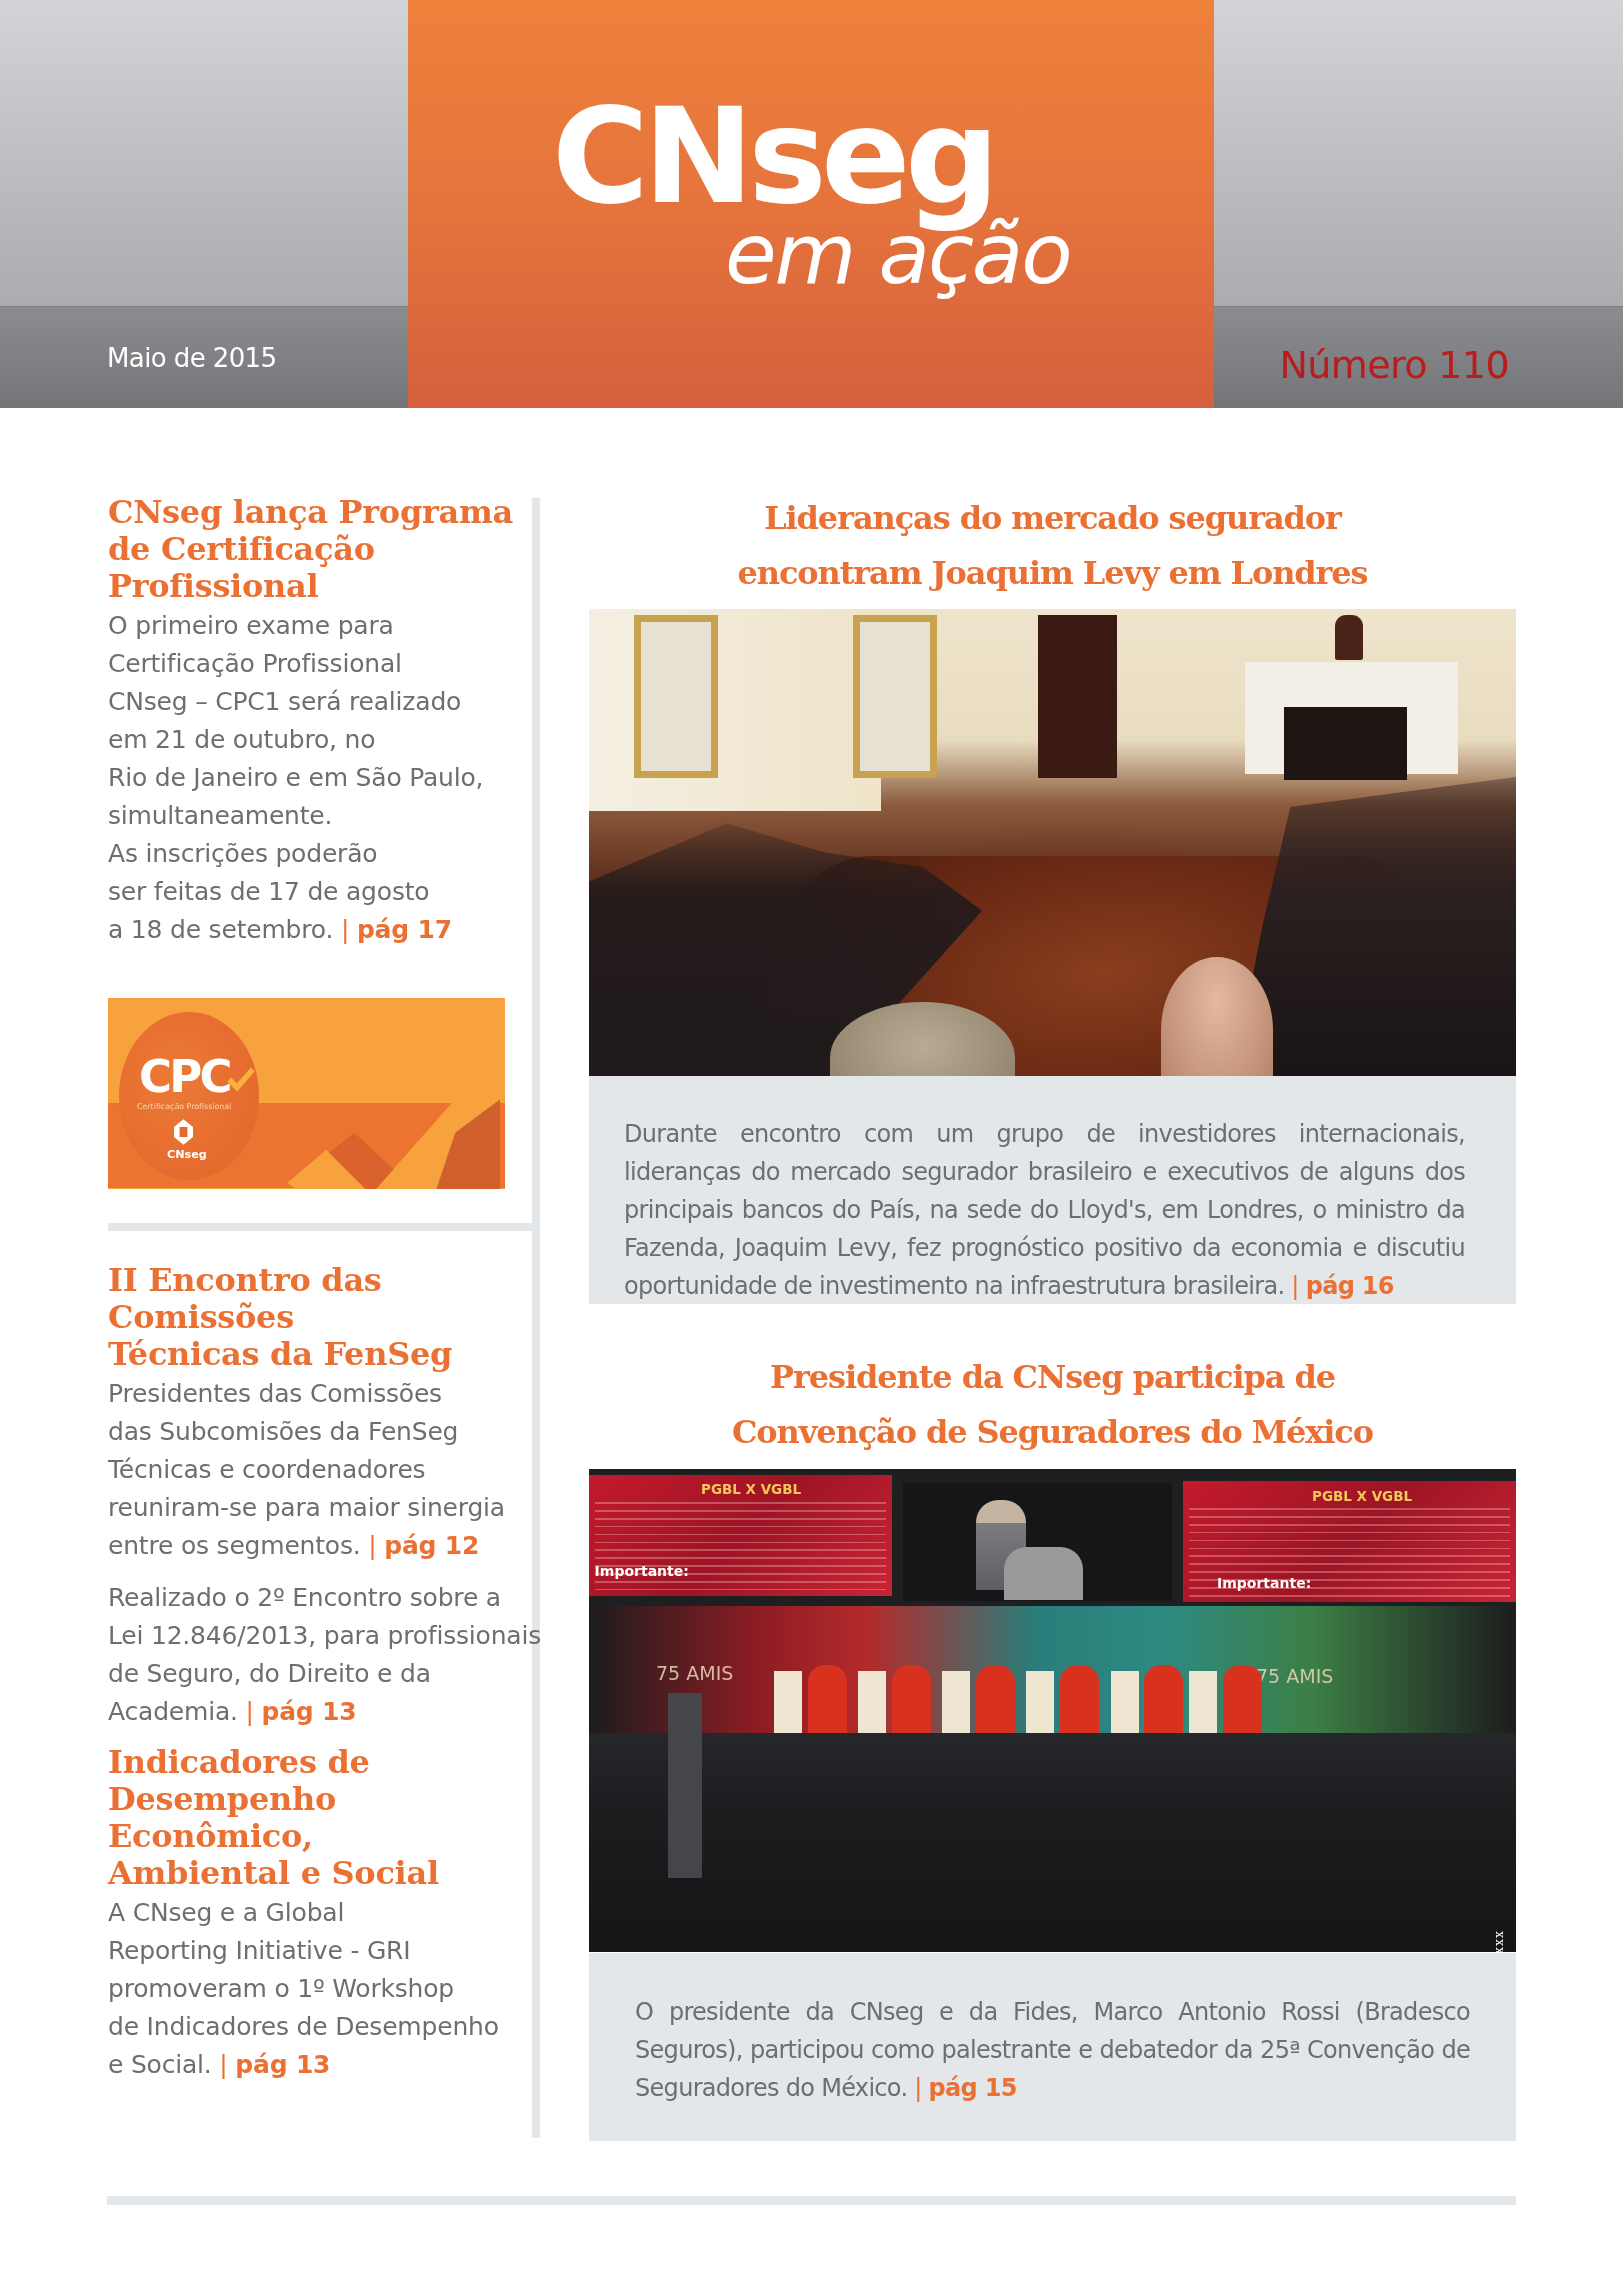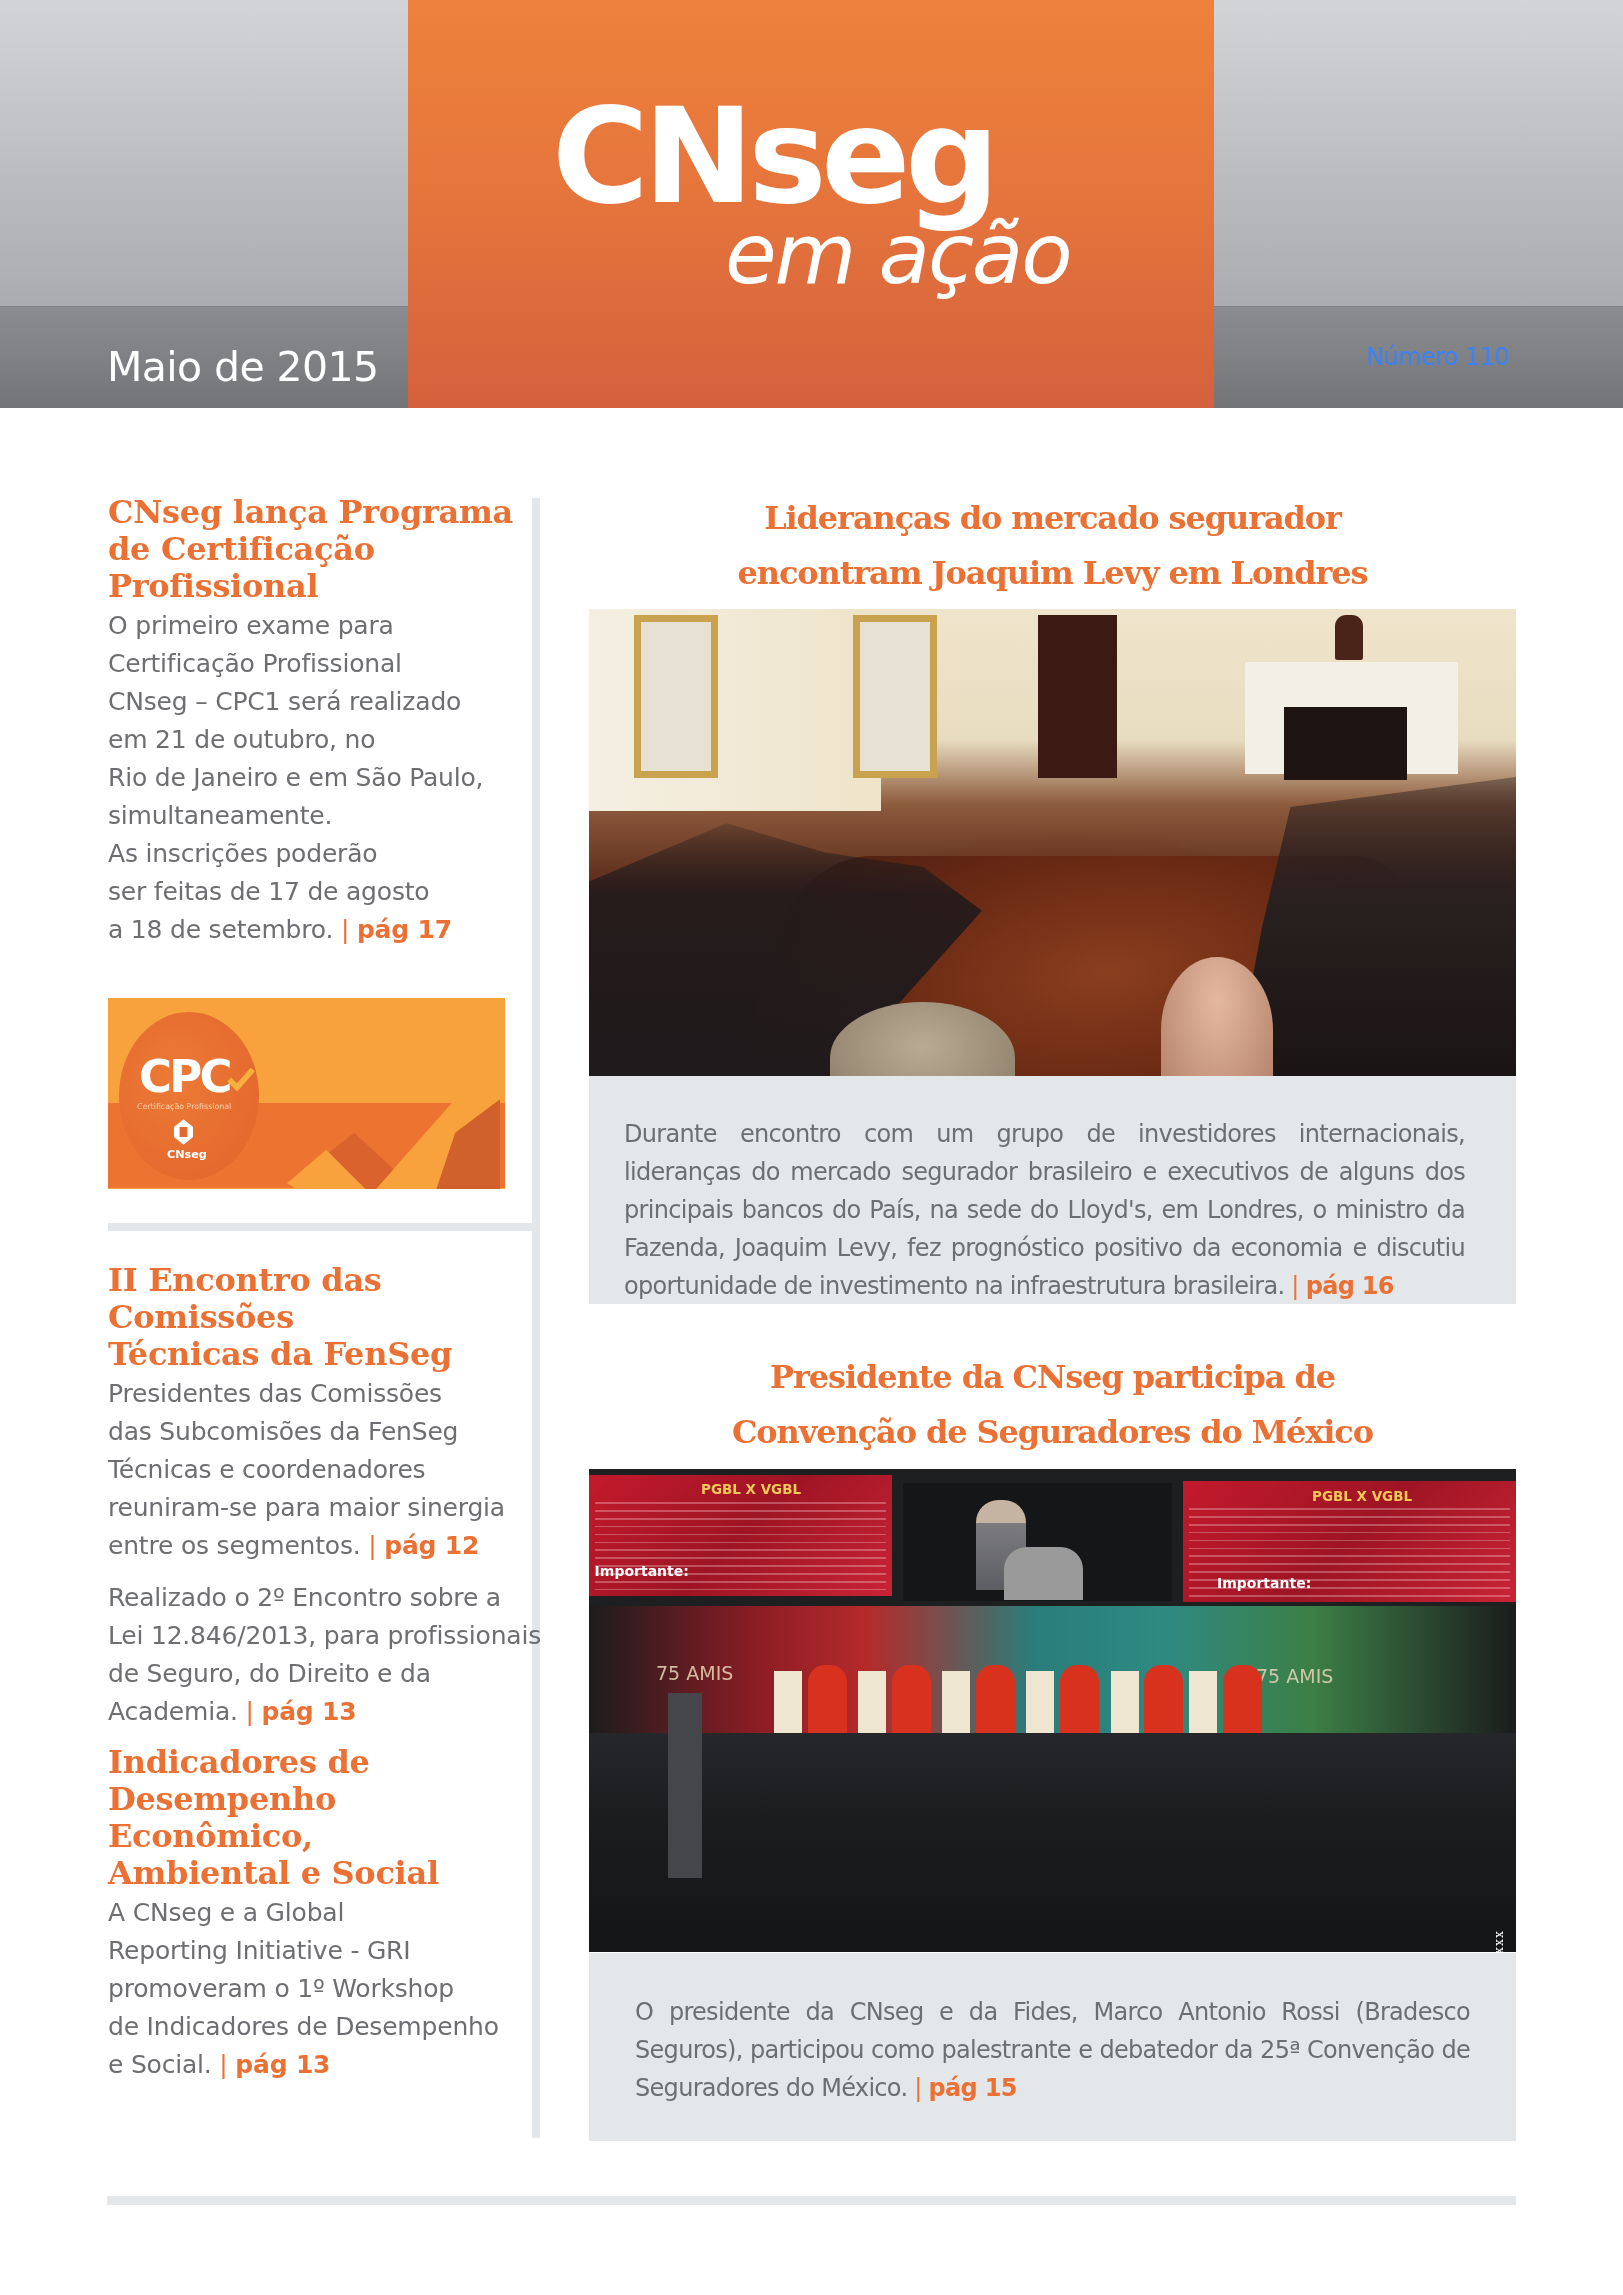--- a/index.html
+++ b/index.html
@@ -11,23 +11,23 @@
     background: linear-gradient(to bottom, #d3d4d7 0%, #b9bbbe 60%, #aaacaf 100%); }
   .hdr-band { position: absolute; left: 0; top: 306px; width: 1623px; height: 102px;
     background: linear-gradient(to bottom, #8a8c8f 0%, #7f8184 50%, #737477 100%);
     border-top: 1.7px solid #7b7d80; }
   .hdr-orange { position: absolute; left: 408px; top: 0; width: 806px; height: 408px;
     background: linear-gradient(to bottom, #ee813b 0%, #e5743c 50%, #d5603d 100%); }
   .logo-main { position: absolute; left: 552px; top: 90px; font-family: "DejaVu Sans", sans-serif;
     font-weight: bold; font-size: 132px; color: #ffffff; letter-spacing: -5.6px; line-height: 1; }
   .logo-sub { position: absolute; left: 725px; top: 212px; font-family: "DejaVu Sans", sans-serif;
     font-style: italic; font-size: 84px; color: #ffffff; line-height: 1; letter-spacing: -2.2px; }
-  .hdr-date { position: absolute; left: 107px; top: 343px; font-size: 41px; color: #ffffff;
+  .hdr-date { position: absolute; left: 107px; top: 343px; font-size: 26px; color: #ffffff;
     font-family: "DejaVu Sans", sans-serif; letter-spacing: -0.6px; }
-  .hdr-issue { position: absolute; right: 114px; top: 343px; font-size: 24px; color: #3b82f6;
+  .hdr-issue { position: absolute; right: 114px; top: 343px; font-size: 38px; color: #b91c1c;
     font-family: "DejaVu Sans", sans-serif; letter-spacing: -0.6px; }
 
   
   .left-col { position: absolute; left: 108px; top: 494px; width: 415px; }
   .art-title { font-family: "DejaVu Serif", serif; font-weight: bold; color: #ea7133;
     font-size: 32px; line-height: 37px; letter-spacing: -0.3px; }
   .art-body { font-family: "DejaVu Sans", sans-serif; color: #6d6e71; font-size: 25px;
     line-height: 38px; margin-top: 2.2px; letter-spacing: -0.2px; }
   .art-body .line { display: block; white-space: nowrap; }
   .pag { color: #ea7133; font-weight: bold; font-family: "DejaVu Sans", sans-serif; text-align: center; }

